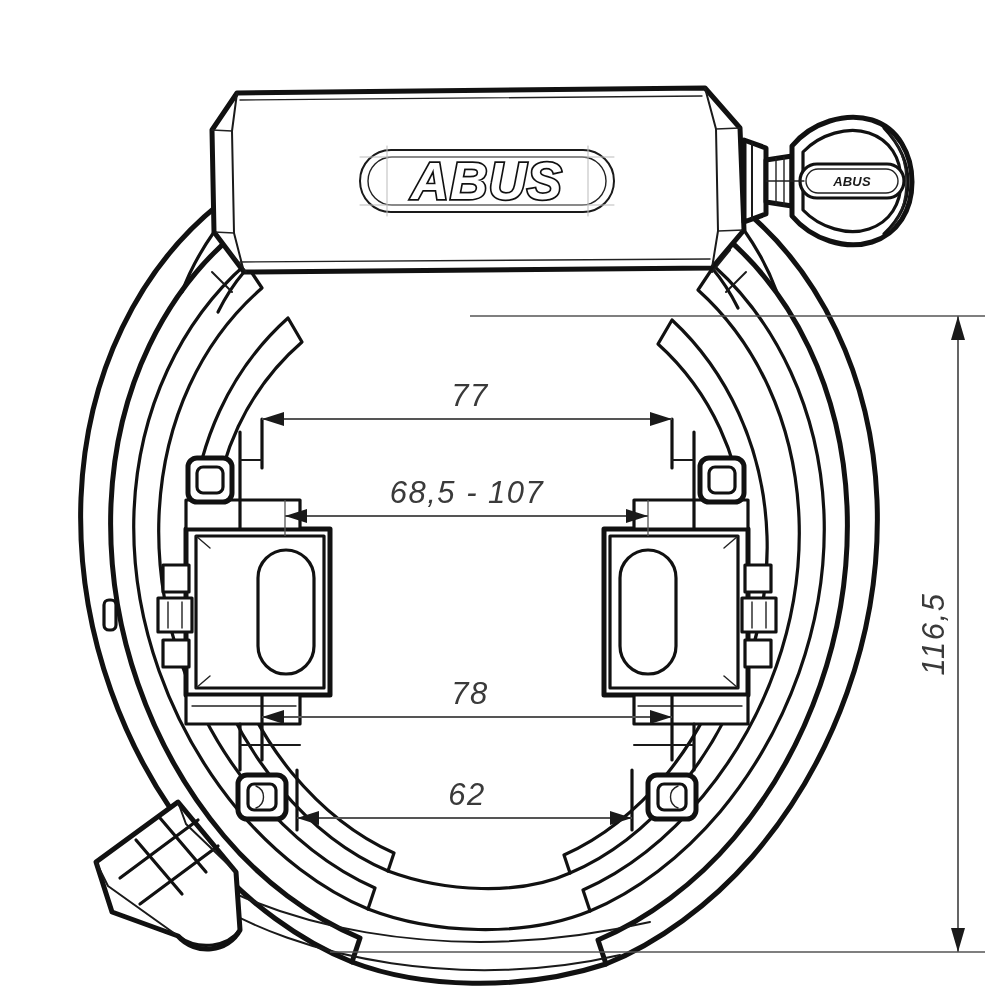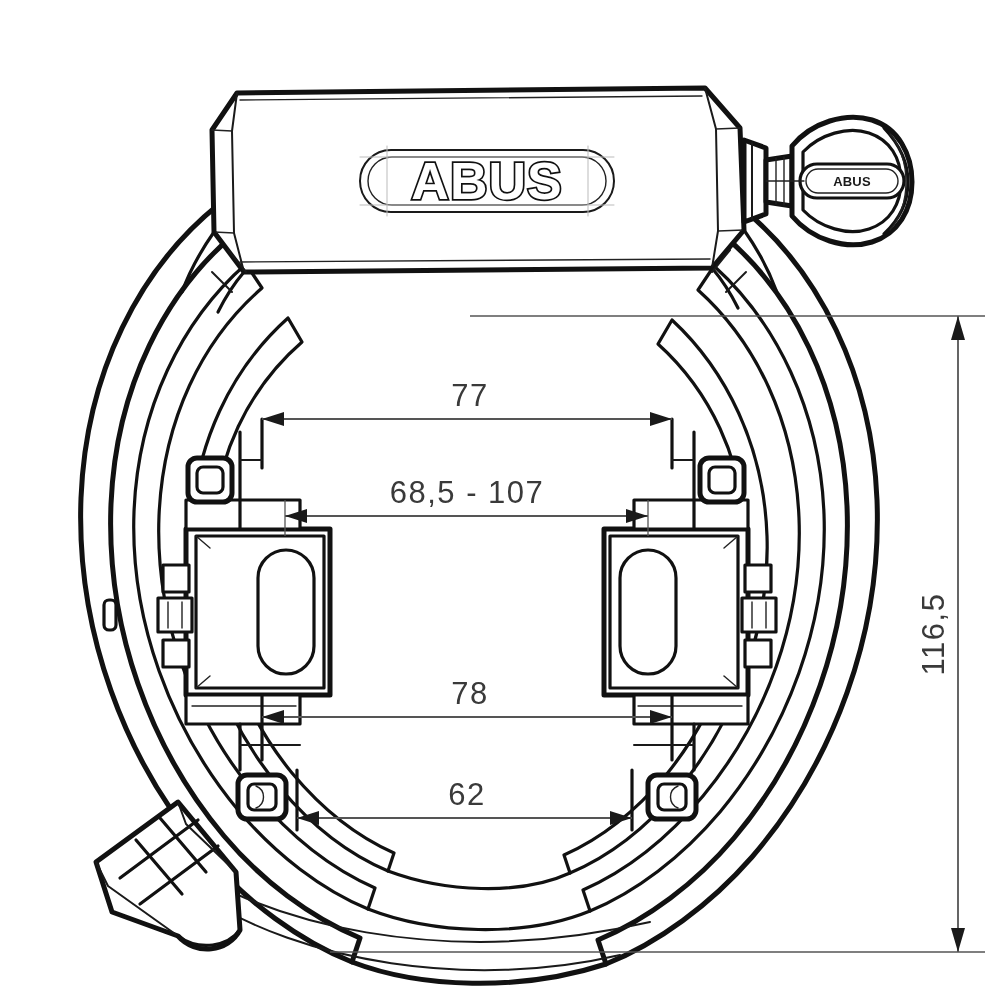--- a/index.html
+++ b/index.html
@@ -12,20 +12,21 @@
     width: 1000px;
     height: 1000px;
     overflow: hidden;
     font-family: "Liberation Sans", sans-serif;
   }
   #drawing-root {
     position: relative;
     width: 812px;
     height: 1000px;
     background: #86efac;
+    font-style: italic;
   }
   svg.canvas {
     display: block;
     width: 1000px;
     height: 1000px;
   }
   
   .outline-heavy {
     fill: none;
     stroke: #111111;

